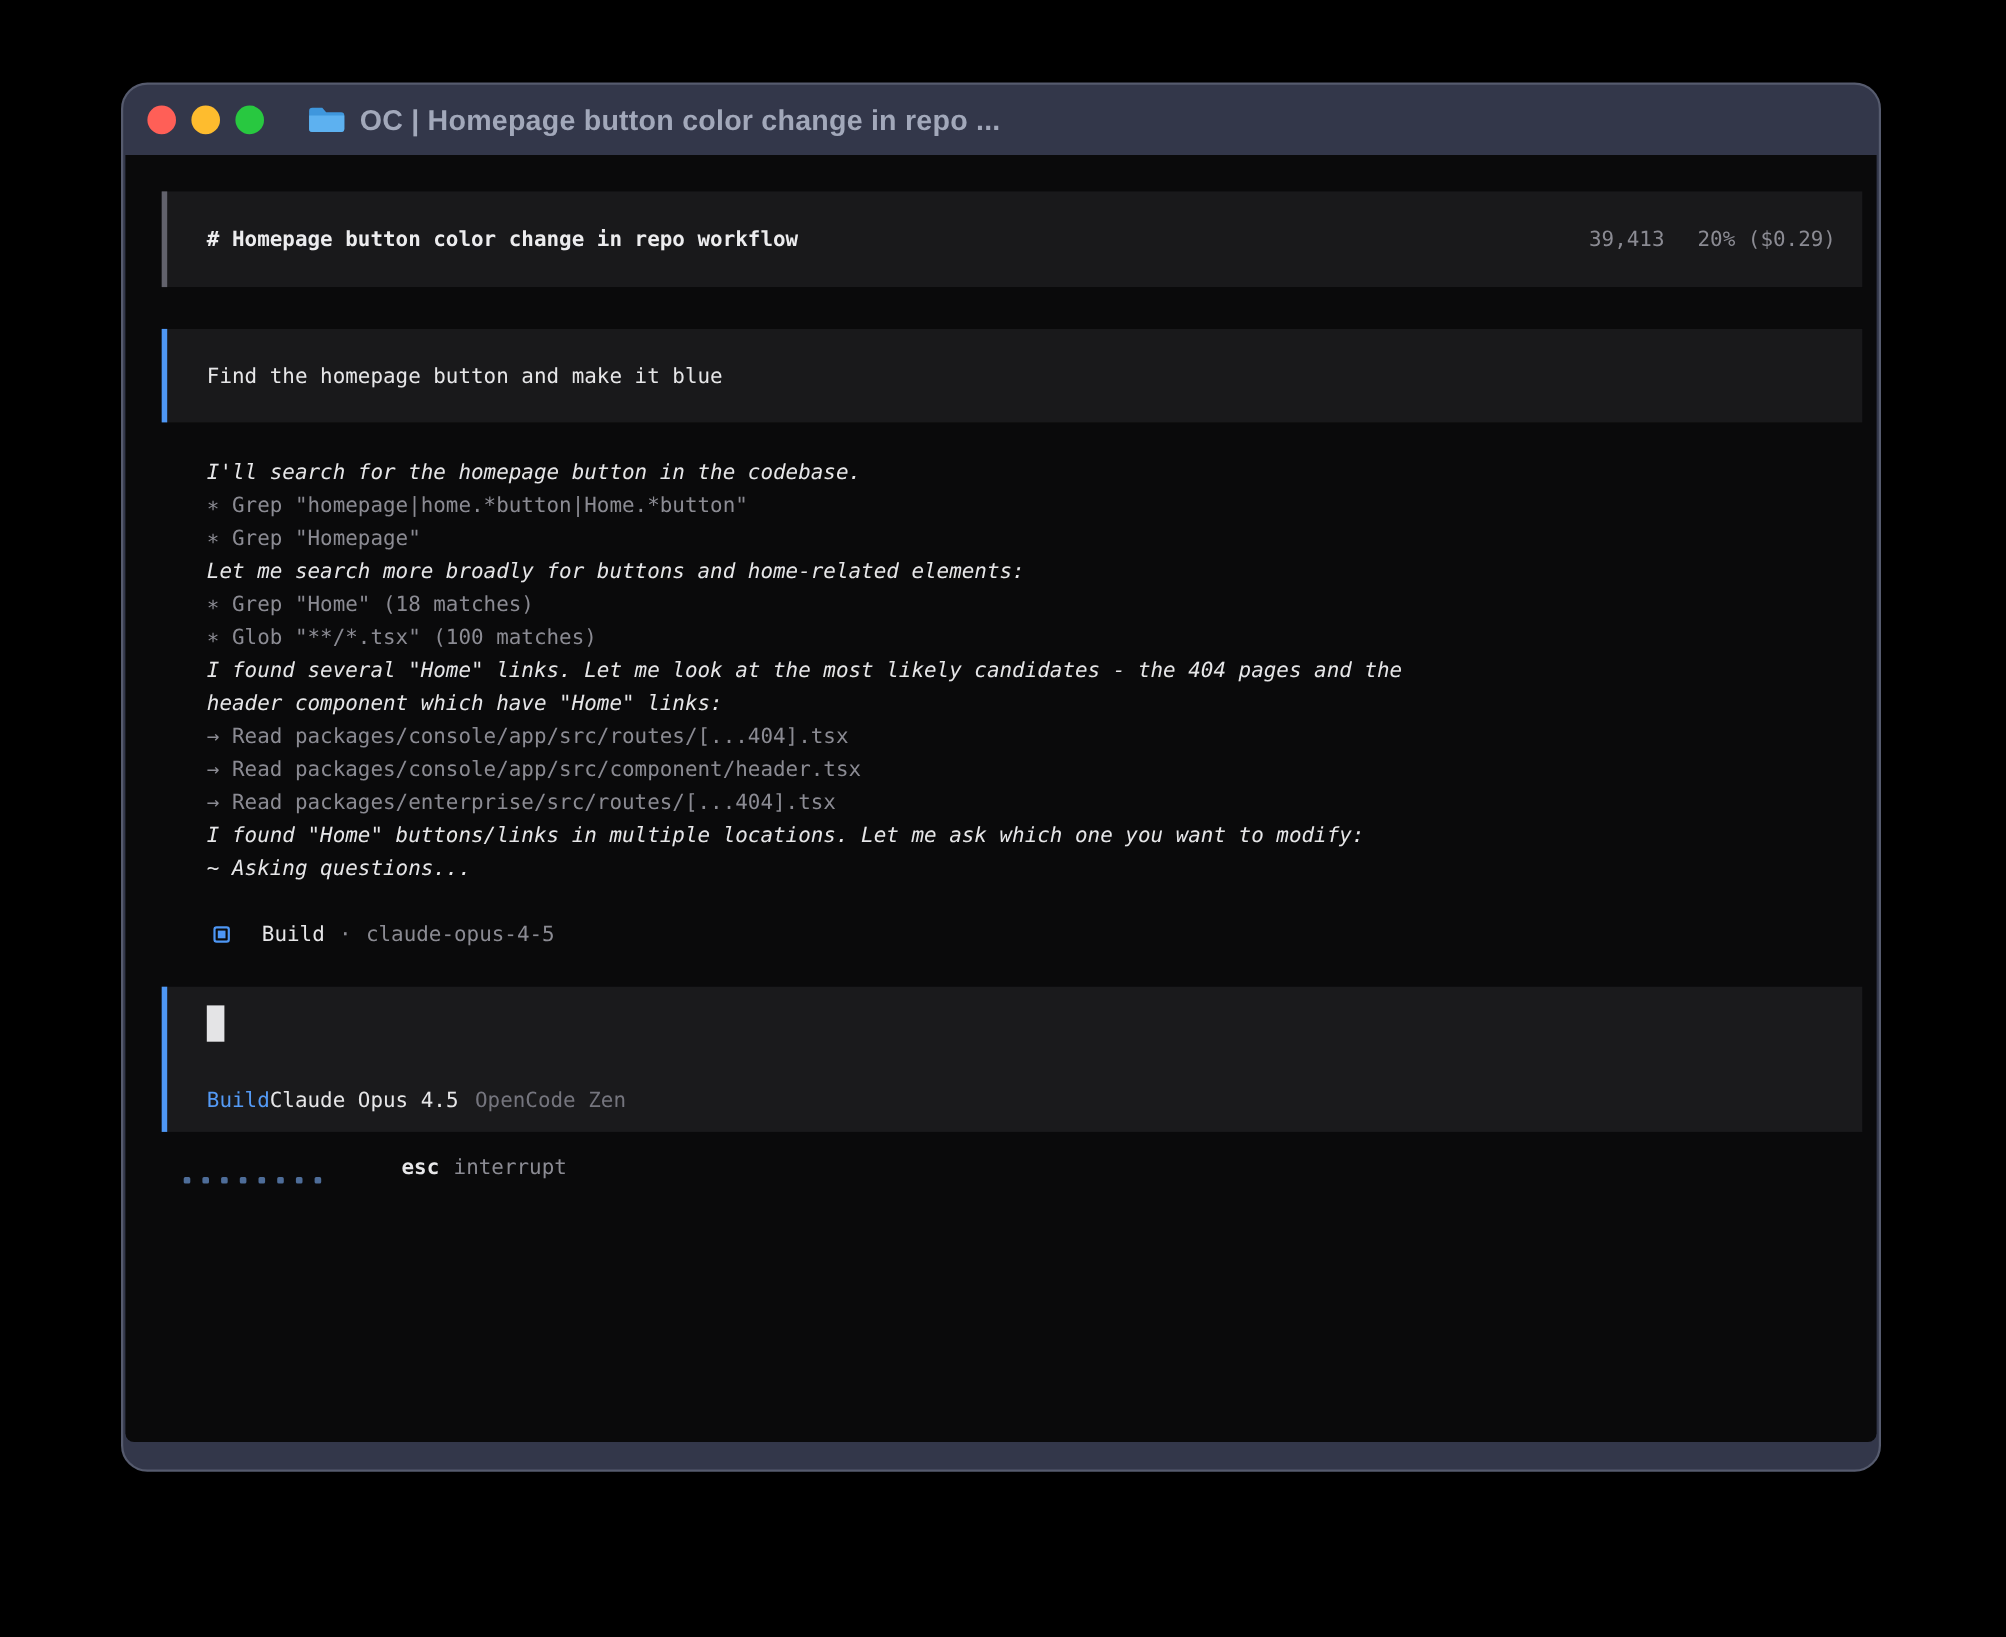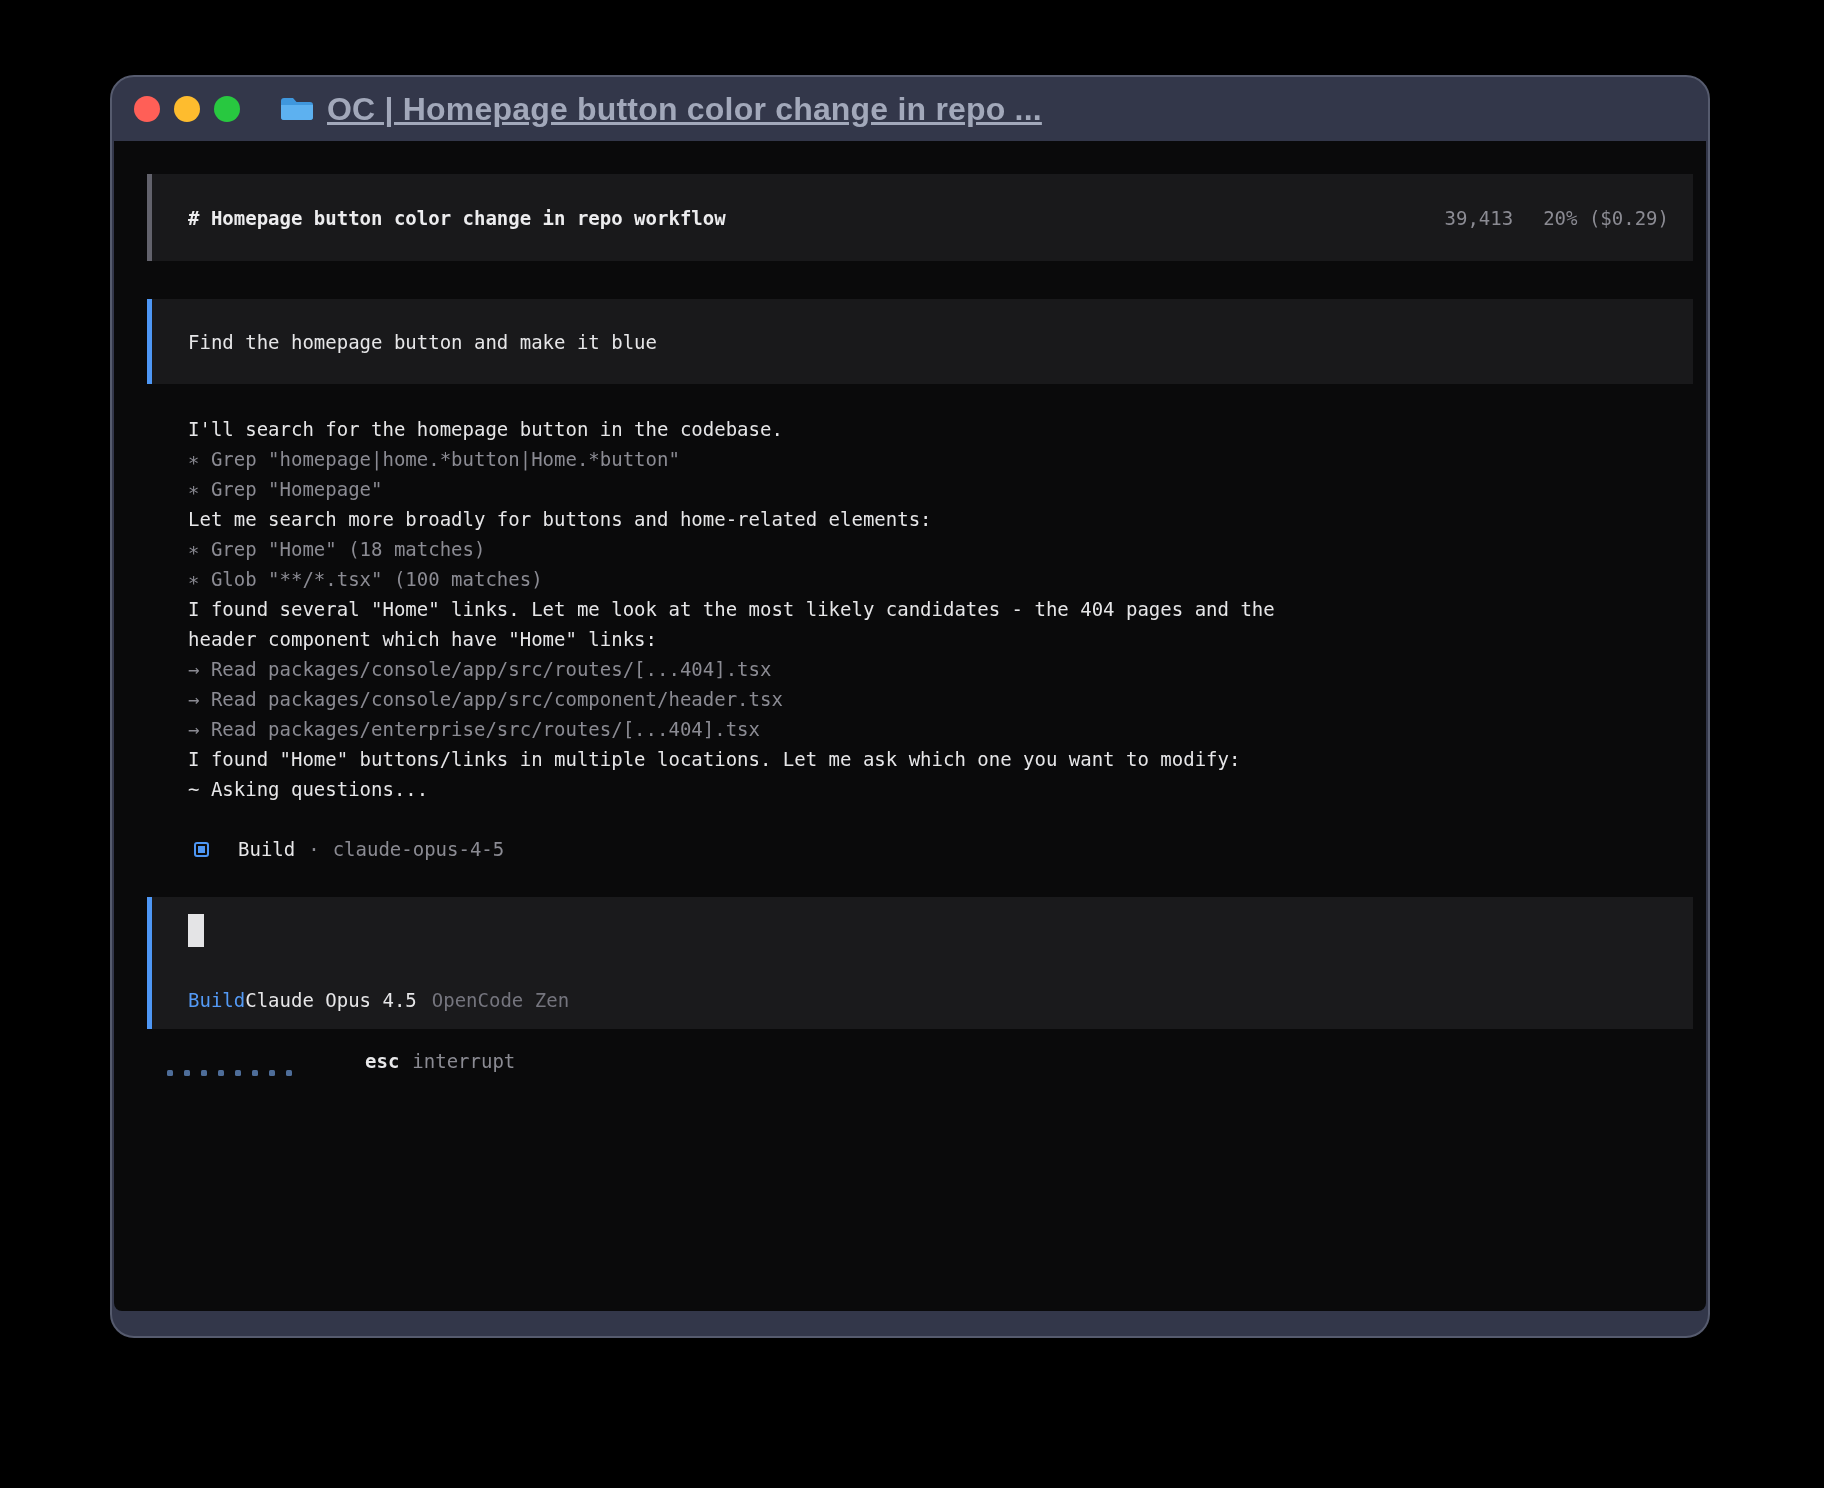--- a/index.html
+++ b/index.html
@@ -22,22 +22,22 @@
     display:flex;flex-direction:column;overflow:hidden;
   }
   .titlebar{flex:0 0 64px;display:flex;align-items:center;}
   .lights{display:flex;gap:14px;padding-left:22px;}
   .light{width:26px;height:26px;border-radius:50%;}
   .light.red{background:#ff5f57;}
   .light.yellow{background:#febc2e;}
   .light.green{background:#28c840;}
   .titlewrap{display:flex;align-items:center;gap:13px;margin-left:40px;}
   .titletext{
-    font-family:"Liberation Sans",sans-serif;font-weight:bold;font-size:32px;
-    color:#a2a8ba;letter-spacing:.2px;text-decoration:underline;
+    font-family:"Liberation Sans",sans-serif;font-weight:bold;font-size:26px;
+    color:#a2a8ba;letter-spacing:.2px;
   }
   .content{
     flex:1;margin:0 2px 25px 2px;background:var(--term);
     border-radius:0 0 8px 8px;display:flex;flex-direction:column;overflow:hidden;
     font-size:19px;line-height:30px;
   }
 
   .panel{margin-left:33px;margin-right:13px;background:var(--panel);border-left:5px solid var(--accent);}
   .header-panel{
     margin-top:33px;height:87px;border-left-color:#62626c;
@@ -45,21 +45,21 @@
     padding:0 24px 0 36px;
   }
   .session-title{font-weight:bold;color:#ececee;white-space:pre;}
   .session-stats{color:var(--muted);white-space:pre;display:flex;}
   .session-stats .gap{display:inline-block;width:30px;}
   .user-panel{margin-top:38px;height:85px;display:flex;align-items:center;padding-left:36px;color:var(--primary);}
 
   .transcript{margin:30px 13px 0 74px;white-space:pre;}
   .block + .block{}
   .line{height:30px;}
-  .line.primary{color:var(--primary);}
+  .line.primary{color:var(--primary);font-style:italic;}
   .line.muted{color:var(--muted);}
 
   .agent-line{margin:30px 0 0 80px;height:30px;display:flex;align-items:center;}
   .agent-icon{
     width:15px;height:15px;border:2px solid var(--accent);border-radius:3px;
     display:flex;align-items:center;justify-content:center;margin-right:29px;flex:0 0 auto;
   }
   .agent-icon .inner{width:7px;height:7px;background:var(--accent);display:block;}
   .agent-label{color:var(--primary);}
   .agent-sep{color:var(--muted);margin:0 13px;}

